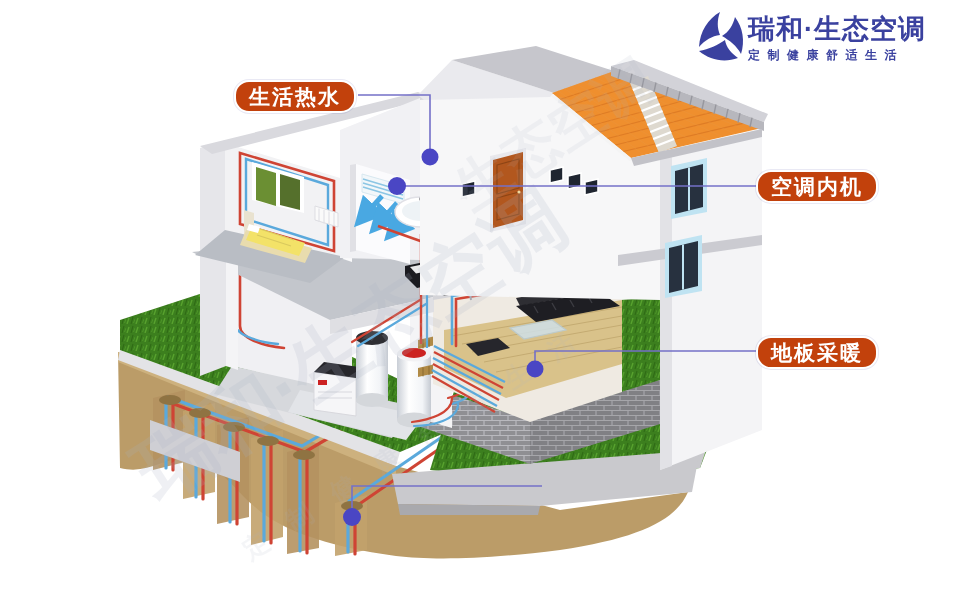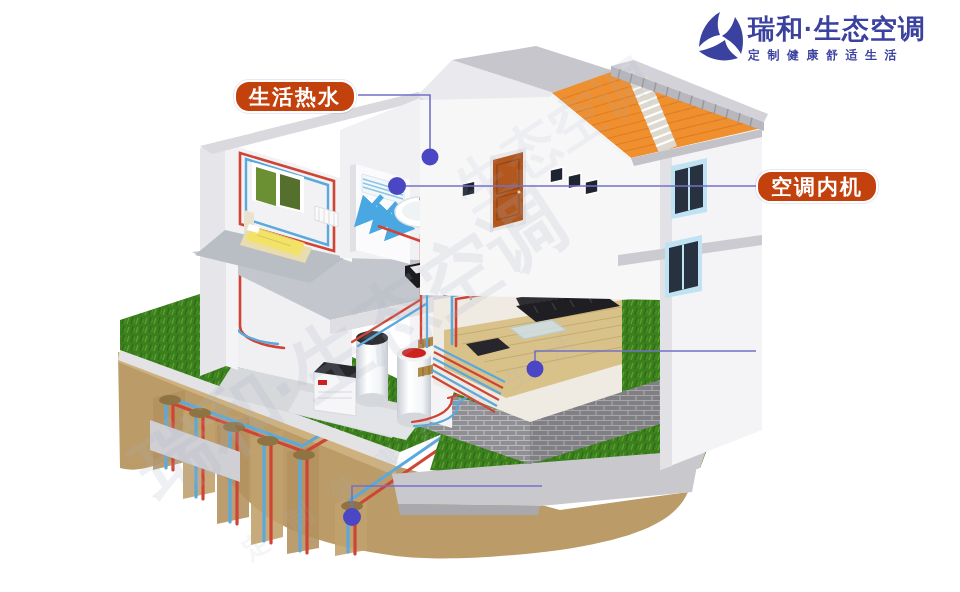--- a/index.html
+++ b/index.html
@@ -381,20 +381,21 @@
       <circle cx="430" cy="157" r="8.5"></circle>
       <circle cx="397" cy="186" r="9"></circle>
       <circle cx="535" cy="369" r="8.5"></circle>
       <circle cx="352" cy="517" r="9"></circle>
     </g>
   </g>
 </svg>
 
 <div class="callout" id="co-hot-water">生活热水</div>
 <div class="callout" id="co-ac">空调内机</div>
+<div class="callout" id="co-floor">地板采暖</div>
 
 <div class="logo">
   <svg class="logo-icon" width="56" height="56" viewBox="0 0 56 56">
     <g fill="#3a419f">
       <path d="M30,2 C18,9 10,21 9,37 C15,30 22,26 30,25 C27,18 27,10 30,2 Z"></path>
       <path d="M9,41 C20,50 34,53 48,48 C41,43 36,37 35,30 C28,35 19,39 9,41 Z"></path>
       <path d="M51,44 C55,31 53,18 45,7 C43,15 39,22 32,26 C39,30 47,36 51,44 Z"></path>
     </g>
   </svg>
   <div class="logo-text">

